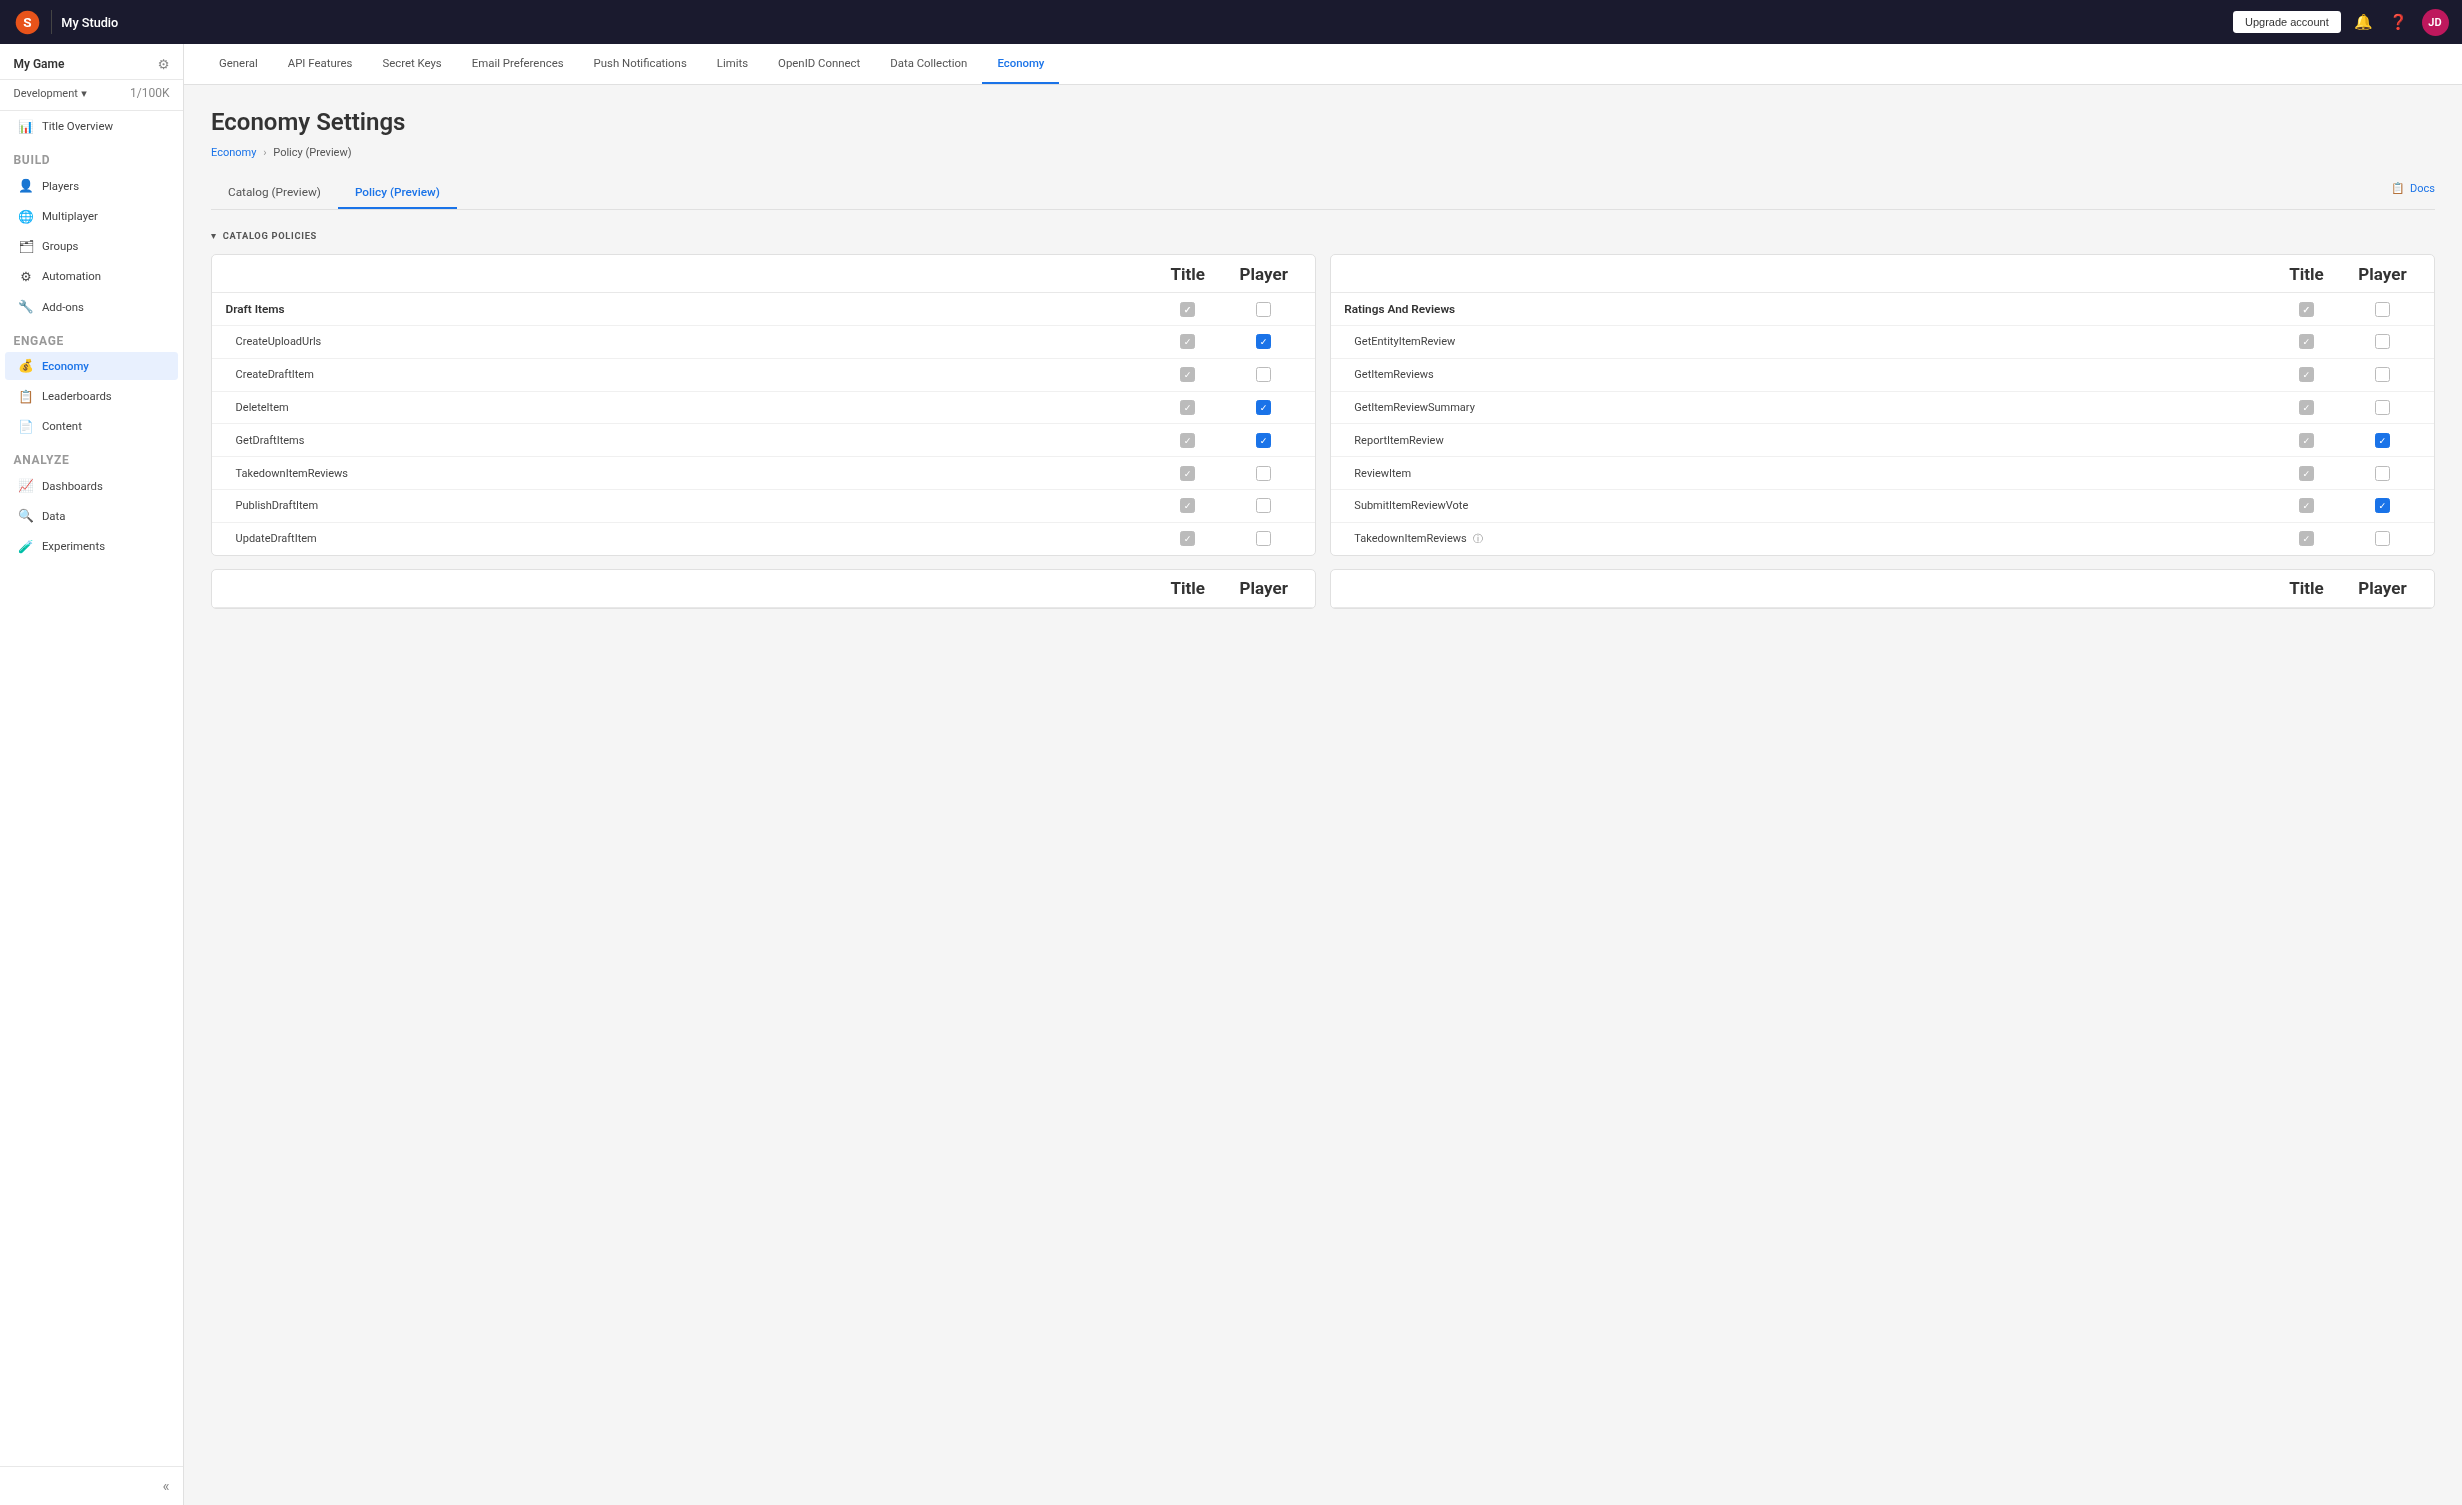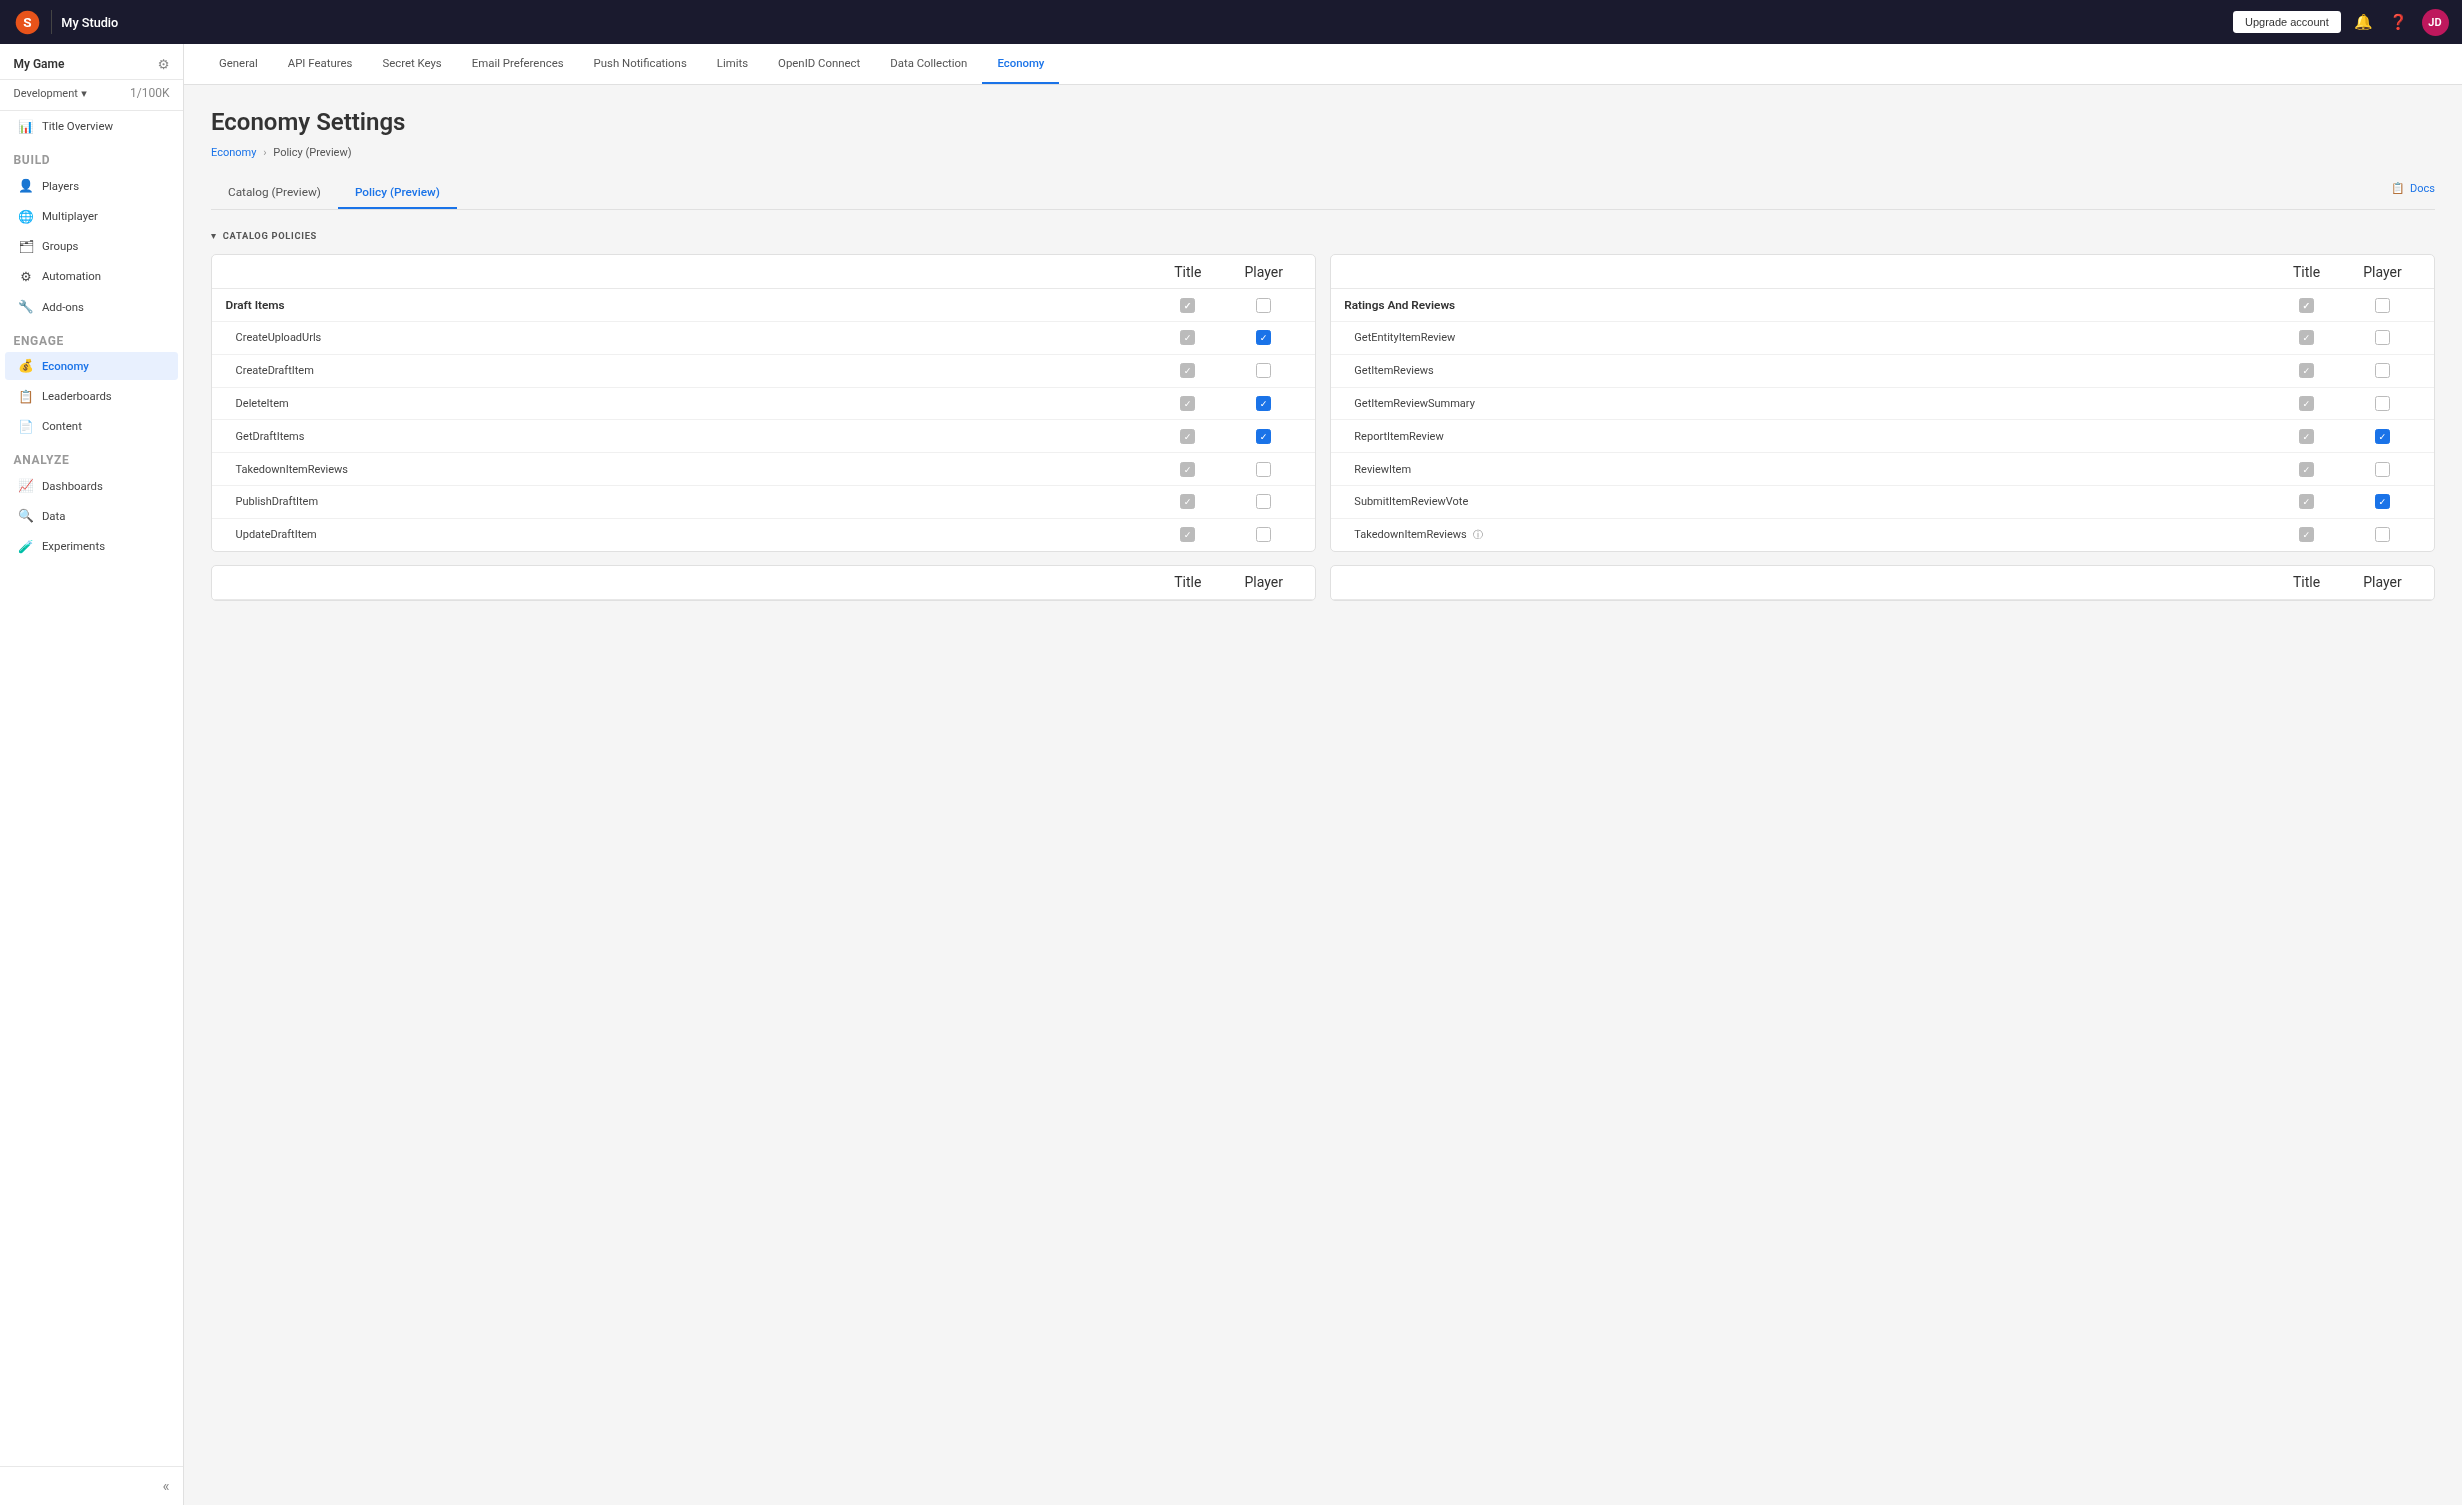--- a/index.html
+++ b/index.html
@@ -103,21 +103,21 @@
     .section-title { font-size: 9.3px; font-weight: 700; text-transform: uppercase; letter-spacing: 0.7px; color: #555; }
 
     
     .policy-grid { display: grid; grid-template-columns: 1fr 1fr; gap: 13.5px; }
     .policy-table {
       border: 0.8px solid #e0e0e0; border-radius: 5px; background: #fff; overflow: hidden;
     }
     .policy-table-header {
       display: grid; grid-template-columns: 1fr 76px 76px;
       padding: 8.4px 13.5px; border-bottom: 0.8px solid #e8e8e8;
-      font-size: 14px; font-weight: 400; color: #333;
+      font-size: 17px; font-weight: 700; color: #333;
     }
     .policy-table-header .col-title { text-align: center; }
     .policy-table-header .col-player { text-align: center; }
     .policy-row {
       display: grid; grid-template-columns: 1fr 76px 76px;
       padding: 8.4px 13.5px; border-bottom: 0.8px solid #f0f0f0; align-items: center;
     }
     .policy-row:last-child { border-bottom: none; }
     .policy-row.group-header { font-weight: 600; font-size: 11.8px; }
     .policy-row.sub-row { font-size: 11px; color: #444; padding-left: 23.6px; }

